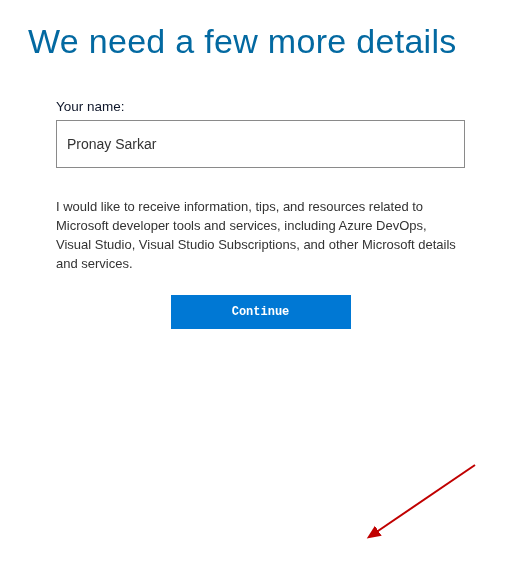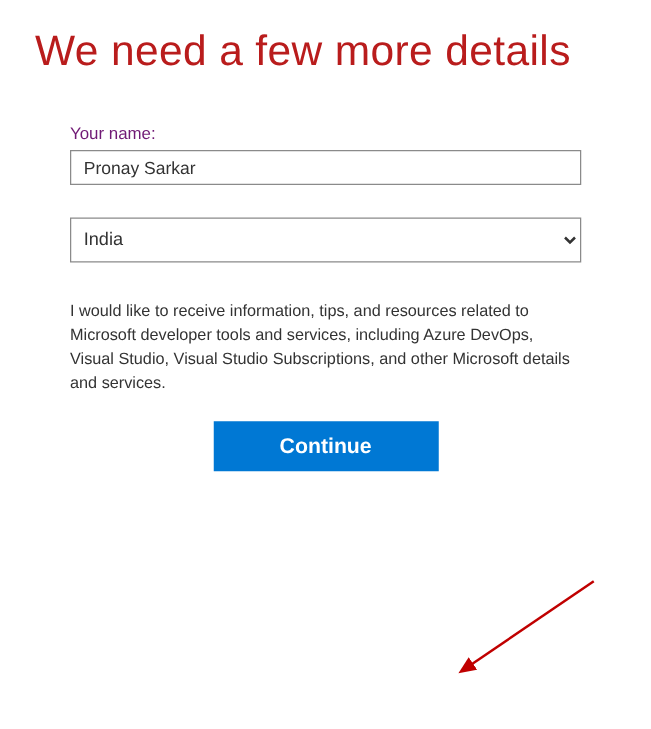--- a/index.html
+++ b/index.html
@@ -11,39 +11,39 @@
       font-family: "Segoe UI", -apple-system, sans-serif;
       background: #ffffff;
       width: 521px;
       height: 583px;
       position: relative;
       overflow: hidden;
     }
     .page-title {
       font-size: 34px;
       font-weight: 300;
-      color: #b91c1c;
+      color: #0369a1;
       padding: 22px 0 0 28px;
       letter-spacing: 0.3px;
     }
     .form-area {
       padding: 38px 56px 0 56px;
     }
     .field-group {
       margin-bottom: 26px;
     }
     .field-label {
       font-size: 13.5px;
-      color: #701a75;
+      color: #0f172a;
       display: block;
       margin-bottom: 6px;
     }
     .text-input {
       width: 100%;
-      height: 28px;
+      height: 48px;
       border: 1px solid #8a8a8a;
       padding: 0 10px;
       font-size: 14px;
       font-family: inherit;
       color: #333333;
       outline: none;
     }
     .select-input {
       width: 100%;
       height: 36px;
@@ -60,23 +60,23 @@
       color: #333333;
       line-height: 1.45;
       margin-top: 30px;
     }
     .continue-btn {
       display: block;
       margin: 22px auto 0 auto;
       background: #0078d4;
       color: #ffffff;
       border: none;
-      font-size: 17px;
+      font-size: 12px;
       font-weight: 600;
-      font-family: Liberation Sans, sans-serif;
+      font-family: Liberation Mono, monospace;
       padding: 10px 0;
       width: 180px;
       text-align: center;
       cursor: pointer;
     }
     .annotation-arrow {
       position: absolute;
       left: 265px;
       top: 461px;
       pointer-events: none;
@@ -89,23 +89,20 @@
 
 <div class="form-area">
 
   <div class="field-group">
     <label class="field-label">Your name:</label>
     <input type="text" class="text-input" value="Pronay Sarkar" style="">
   </div>
 
 
   <div class="field-group">
-    <select class="select-input">
-      <option>India</option>
-    </select>
   </div>
 
   <p class="consent-text">I would like to receive information, tips, and resources related to Microsoft developer tools and services, including Azure DevOps, Visual Studio, Visual Studio Subscriptions, and other Microsoft details and services.</p>
 
   <button class="continue-btn">Continue</button>
 
 </div>
 
 <svg class="annotation-arrow" width="220" height="90">
   <defs>

